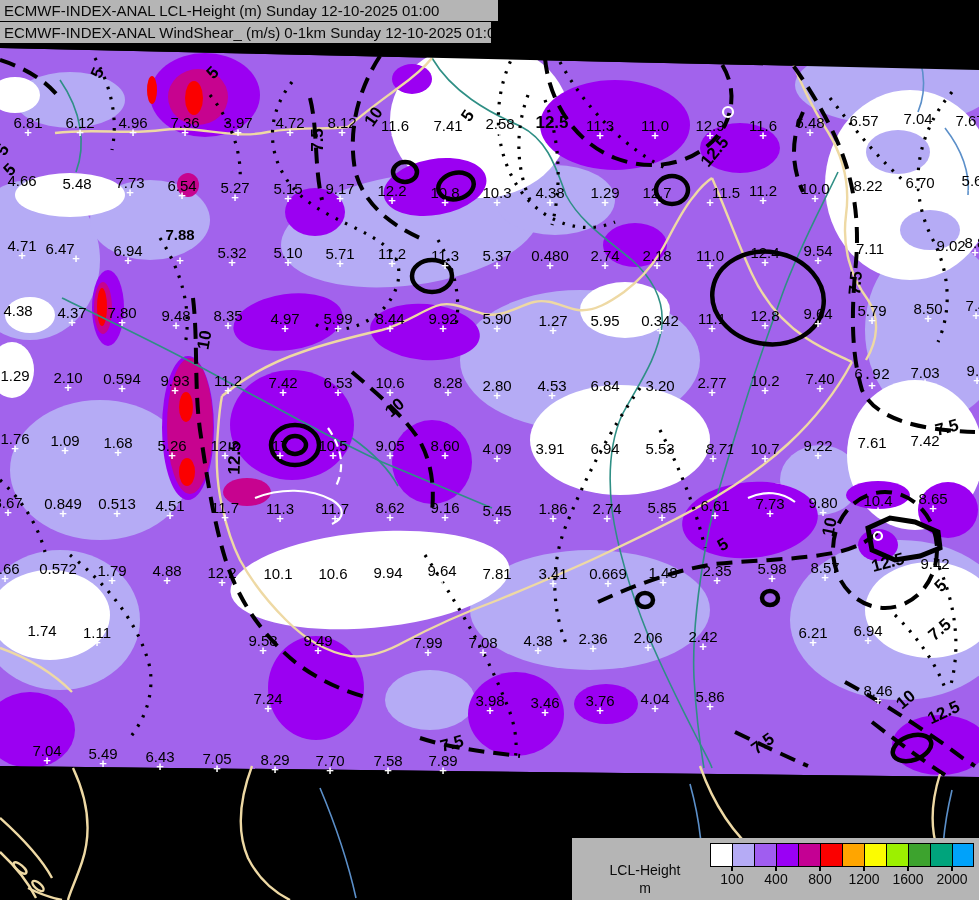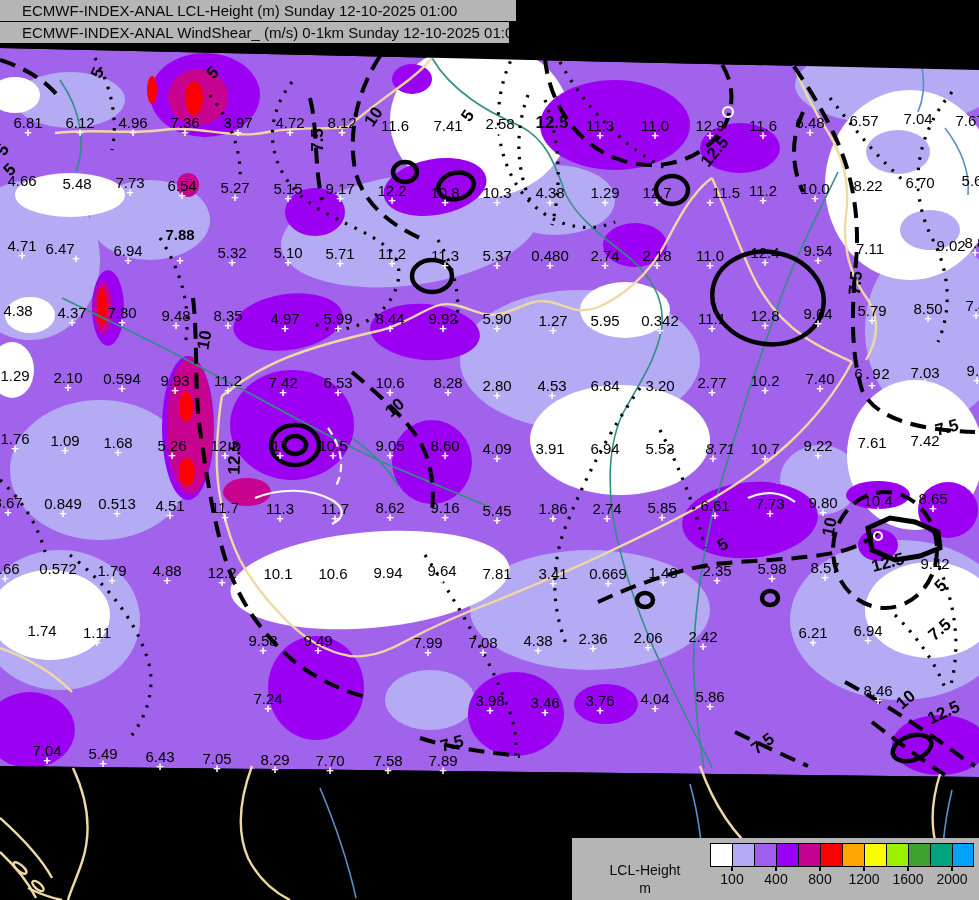--- a/index.html
+++ b/index.html
@@ -12,21 +12,21 @@
     --c-red:#fb0000;
     --wheat:#eed9a4;
     --teal:#2f8f85;
     --rblue:#5b8fc9;
   }
   html,body{margin:0;padding:0;background:#222;}
   #canvas{position:relative;width:979px;height:900px;background:#000;overflow:hidden;
           font-family:"Liberation Sans",sans-serif;}
   #mapsvg{position:absolute;left:0;top:0;}
   .titlebar{position:absolute;left:0;height:21px;background:var(--gray);color:#0a0a0a;
-            font-size:15px;line-height:21px;padding-left:22px;white-space:nowrap;overflow:hidden;}
+            font-size:15px;line-height:21px;padding-left:4px;white-space:nowrap;overflow:hidden;}
   #title1{top:0;width:494px;}
   #title2{top:22px;width:487px;}
   .stn{position:absolute;transform:translate(-50%,-50%);color:#000;font-size:15px;white-space:nowrap;}
   .plus{position:absolute;transform:translate(-50%,-50%);color:#fff;font-size:13px;font-weight:bold;line-height:10px;}
   .clab{position:absolute;color:#000;font-weight:bold;font-size:17px;white-space:nowrap;}
   #legend{position:absolute;left:572px;top:838px;width:407px;height:62px;background:var(--gray);}
   .leg-line{position:absolute;left:8px;width:130px;text-align:center;color:#0a0a0a;font-size:14px;}
   #legend .swatches{position:absolute;left:138px;top:5px;height:24px;display:flex;}
   #legend .sw{width:22px;height:24px;border:1px solid #000;border-right:none;box-sizing:border-box;}
   #legend .sw:last-child{border-right:1px solid #000;}

